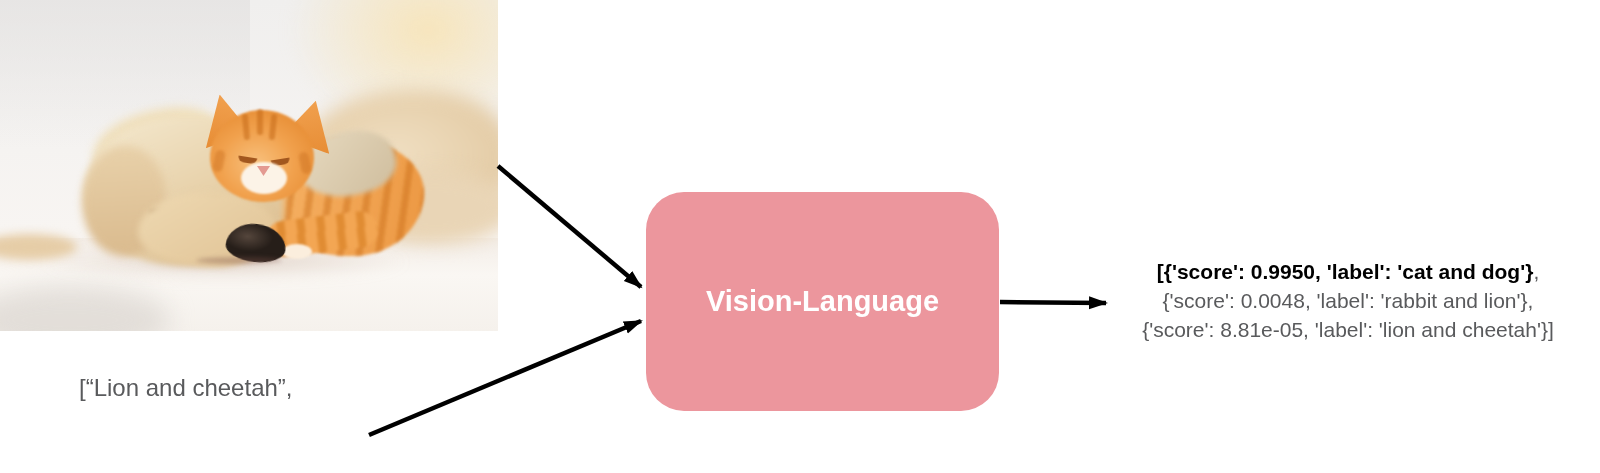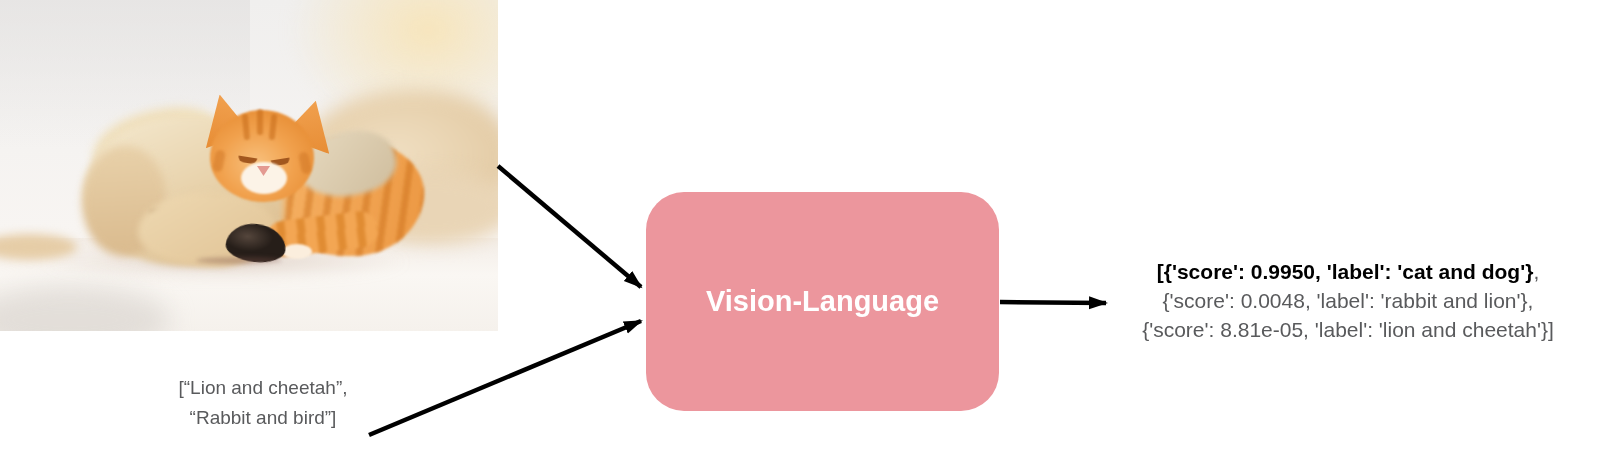--- a/index.html
+++ b/index.html
@@ -85,22 +85,22 @@
   .ph-cateye{width:19px;height:6px;border-radius:0 0 10px 10px;
     background:#a2571e;filter:blur(.5px);}
   .ey1{left:238px;top:157px;transform:rotate(9deg);}
   .ey2{left:271px;top:159px;transform:rotate(-9deg);}
   .ph-catmuzzle{left:241px;top:162px;width:46px;height:32px;border-radius:50%;
     background:#fcf3e7;filter:blur(1.2px);}
   .ph-catnose{left:257px;top:166px;width:13px;height:10px;
     clip-path:polygon(0 0,100% 0,50% 100%);background:#e39a92;}
 
   
-  .input-list{position:absolute;left:108px;top:373px;width:310px;text-align:center;
-    color:#595a5c;font-size:19px;line-height:30px;}
+  .input-list{position:absolute;left:79px;top:373px;width:310px;text-align:left;
+    color:#595a5c;font-size:24px;line-height:30px;}
 
   
   .model-box{position:absolute;left:646px;top:192px;width:353px;height:219px;
     border-radius:38px;background:#ec969d;display:flex;flex-direction:column;
     align-items:center;justify-content:center;}
   .model-label{color:#ffffff;font-weight:bold;font-size:29px;line-height:37px;text-align:left;}
 
   
   .output{position:absolute;left:1093px;top:257px;width:510px;text-align:center;
     color:#595a5c;font-size:21px;line-height:29px;}
@@ -145,21 +145,20 @@
     <div class="ph-cheek ck1"></div>
     <div class="ph-cheek ck2"></div>
     <div class="ph-cateye ey1"></div>
     <div class="ph-cateye ey2"></div>
     <div class="ph-catmuzzle"></div>
     <div class="ph-catnose"></div>
   </div>
 
   <div class="input-list">
     <div>[“Lion and cheetah”,</div>
-    <div>“Rabbit and bird”]</div>
   </div>
 
   <div class="model-box">
     <div class="model-label">
       <div>Vision-Language</div>
     </div>
   </div>
 
   <div class="output">
     <div><span class="b">[{'score': 0.9950, 'label': 'cat and dog'}</span><span>,</span></div>

